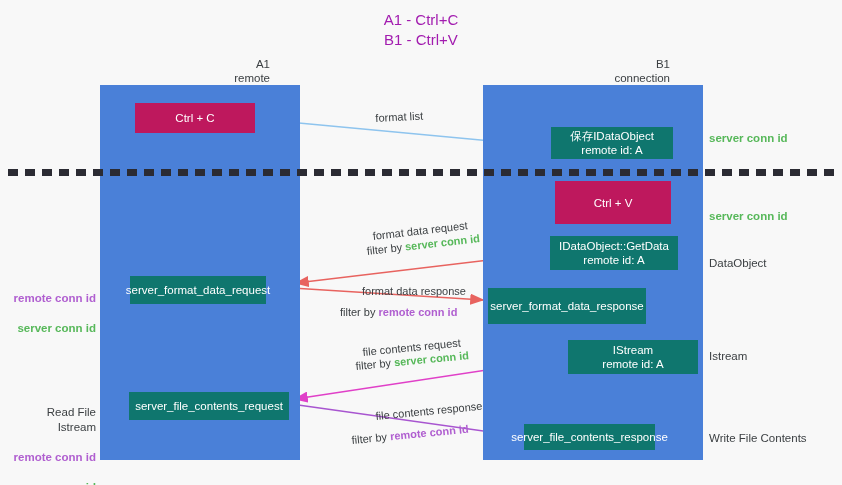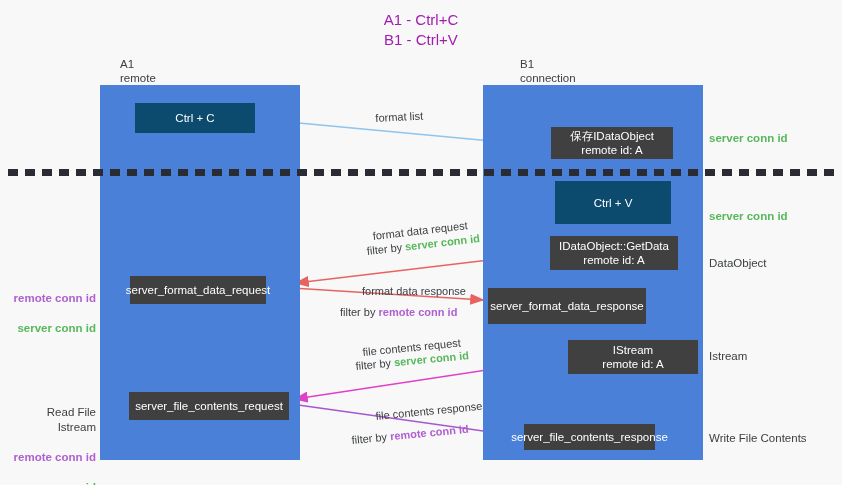--- a/index.html
+++ b/index.html
@@ -29,21 +29,21 @@
     width: 842px;
     text-align: center;
     font-size: 15px;
     line-height: 20px;
     color: #a21caf;
     white-space: pre-line;
   }
 
   
   .col-header {
-    text-align: left;
+    text-align: right;
     font-size: 11.5px;
     line-height: 14px;
     color: #3c4043;
     white-space: pre-line;
   }
   #hdr-a1 { left: 120px; top: 57px; width: 150px; }
   #hdr-b1 { left: 520px; top: 57px; width: 150px; }
 
   
   .lane {
@@ -70,22 +70,22 @@
     flex-direction: column;
     align-items: center;
     justify-content: center;
     text-align: center;
     color: #ffffff;
     font-size: 11.5px;
     line-height: 14px;
     white-space: pre-line;
     padding: 2px 4px;
   }
-  .node.green  { background: #0c4a6e; }
-  .node.orange { background: #404040; }
+  .node.green  { background: #be185d; }
+  .node.orange { background: #0f766e; }
 
   #node-ctrlc      { left: 135px; top: 103px; width: 120px; height: 30px; }
   #node-idataobj   { left: 551px; top: 127px; width: 122px; height: 32px; }
   #node-ctrlv      { left: 555px; top: 181px; width: 116px; height: 43px; }
   #node-getdata    { left: 550px; top: 236px; width: 128px; height: 34px; }
   #node-fmt-req    { left: 130px; top: 276px; width: 136px; height: 28px; }
   #node-fmt-resp   { left: 488px; top: 288px; width: 158px; height: 36px; }
   #node-istream    { left: 568px; top: 340px; width: 130px; height: 34px; }
   #node-file-req   { left: 129px; top: 392px; width: 160px; height: 28px; }
   #node-file-resp  { line-height: 13px; left: 524px; top: 424px; width: 131px; height: 26px; }

